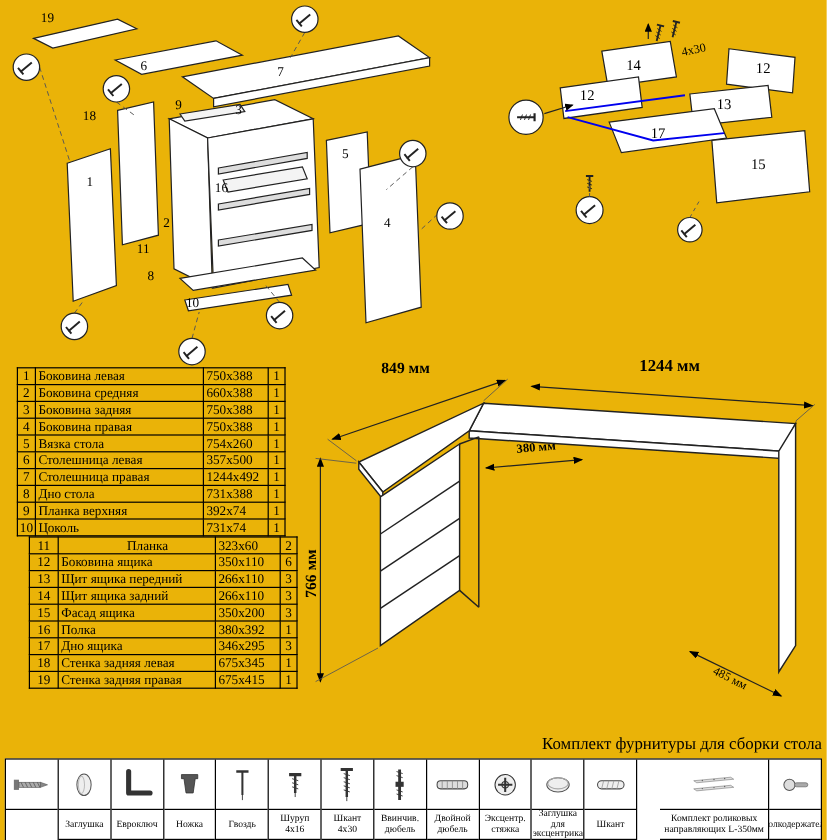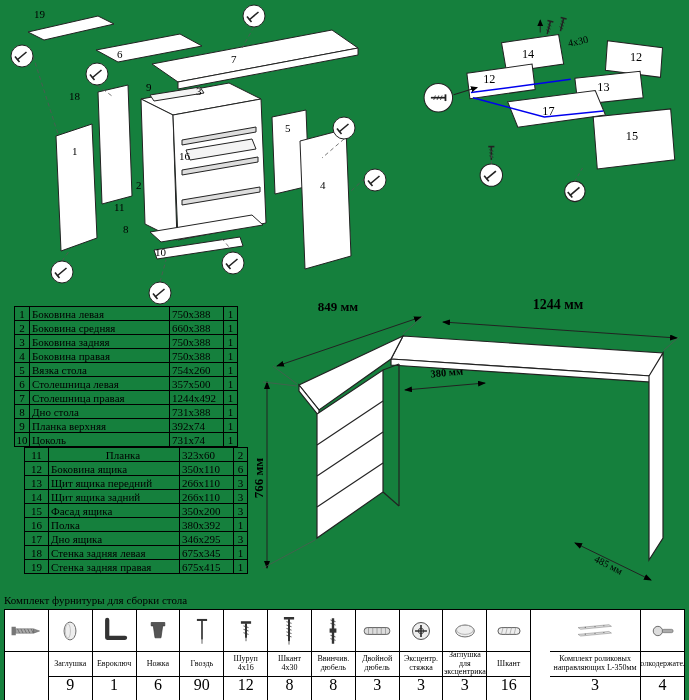--- a/index.html
+++ b/index.html
@@ -1,39 +1,39 @@
 <!DOCTYPE html>
 <html><head>
 <meta charset="utf-8">
 <style>
   * { margin:0; padding:0; box-sizing:border-box; }
   html,body { background:#fff; }
   body { width:689px; height:700px; font-family:"Liberation Serif", serif; color:#000; }
-  .page { position:relative; width:689px; height:700px; background:#15803d; overflow:hidden; }
+  .page { position:relative; width:689px; height:700px; background:#eab308; overflow:hidden; }
 
   svg text { font-family:"Liberation Serif", serif; fill:#000; }
 
   .diagram-left  { position:absolute; left:0;   top:0;   width:430px; height:310px; }
   .diagram-right { position:absolute; left:420px; top:16px; width:269px; height:196px; }
   .dimension-drawing { position:absolute; left:253px; top:296px; width:436px; height:300px; }
 
   .parts-tables { position:absolute; left:14px; top:306px; width:240px; }
   .parts-table { border-collapse:collapse; font-size:11px; }
   .parts-table td { border:1px solid #000; height:14px; line-height:12px; padding:0 2px; white-space:nowrap; }
   .c-num  { width:15px; text-align:center; padding:0 1px !important; }
   .c-name { width:140px; }
   .c-size { width:54px; }
   .c-qty  { width:14px; text-align:center; padding:0 1px !important; }
   .parts-table.second { margin-left:10px; }
   .parts-table.second .c-num { width:24px; }
   .parts-table.second .c-name { width:131px; }
   .parts-table.second tbody tr:first-child .c-name { text-align:center;padding-left:20px; }
 
   .hardware-section { position:absolute; left:4px; top:594px; width:681px; }
-  .hardware-title { text-align:left; font-size:11px; margin-bottom:3px; }
+  .hardware-title { text-align:right; font-size:14px; margin-bottom:3px;margin-top:19px; }
   .hardware-table { display:flex; border:1px solid #000; background:#fff; }
   .hw-cell { flex:1 1 0; min-width:0; border-left:1px solid #000; display:flex; flex-direction:column; }
   .hw-cell:first-child { border-left:none;gap:40px; }
   .hw-icon { height:42px; border-bottom:1px solid #000; display:flex; align-items:center; justify-content:center; overflow:hidden; }
   .hw-icon svg { width:34px; height:38px; }
   .hw-name { height:25px; border-bottom:1px solid #000; font-size:8px; line-height:1.1; text-align:center; display:flex; align-items:center; justify-content:center; padding:1px; overflow:hidden; }
   .hw-qty { height:16px; font-size:16px; line-height:15px; text-align:center; }
   .hw-cell:nth-child(13) { flex:2.1 1 0;padding-left:19px; }
   .hw-cell:nth-child(13) .hw-icon svg { width:86px; }
   .sprite { position:absolute; width:0; height:0; overflow:hidden; }

